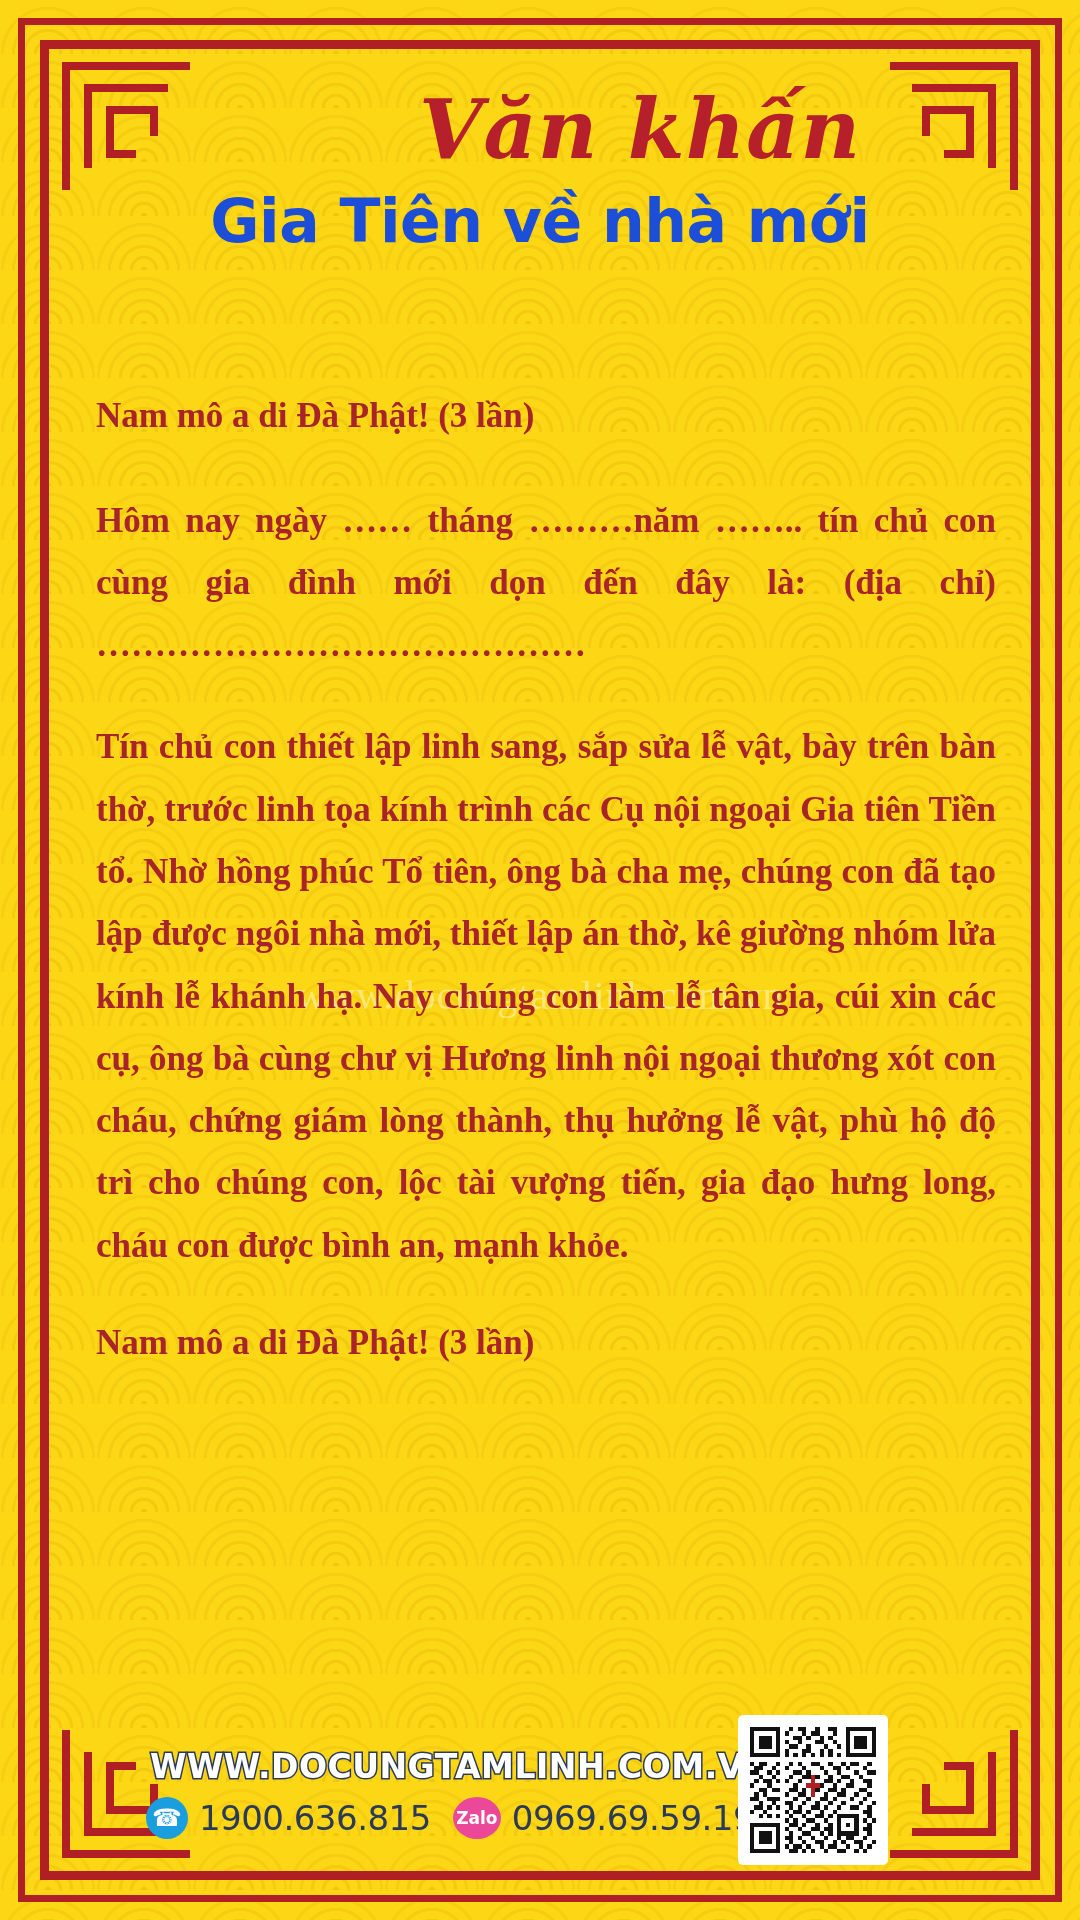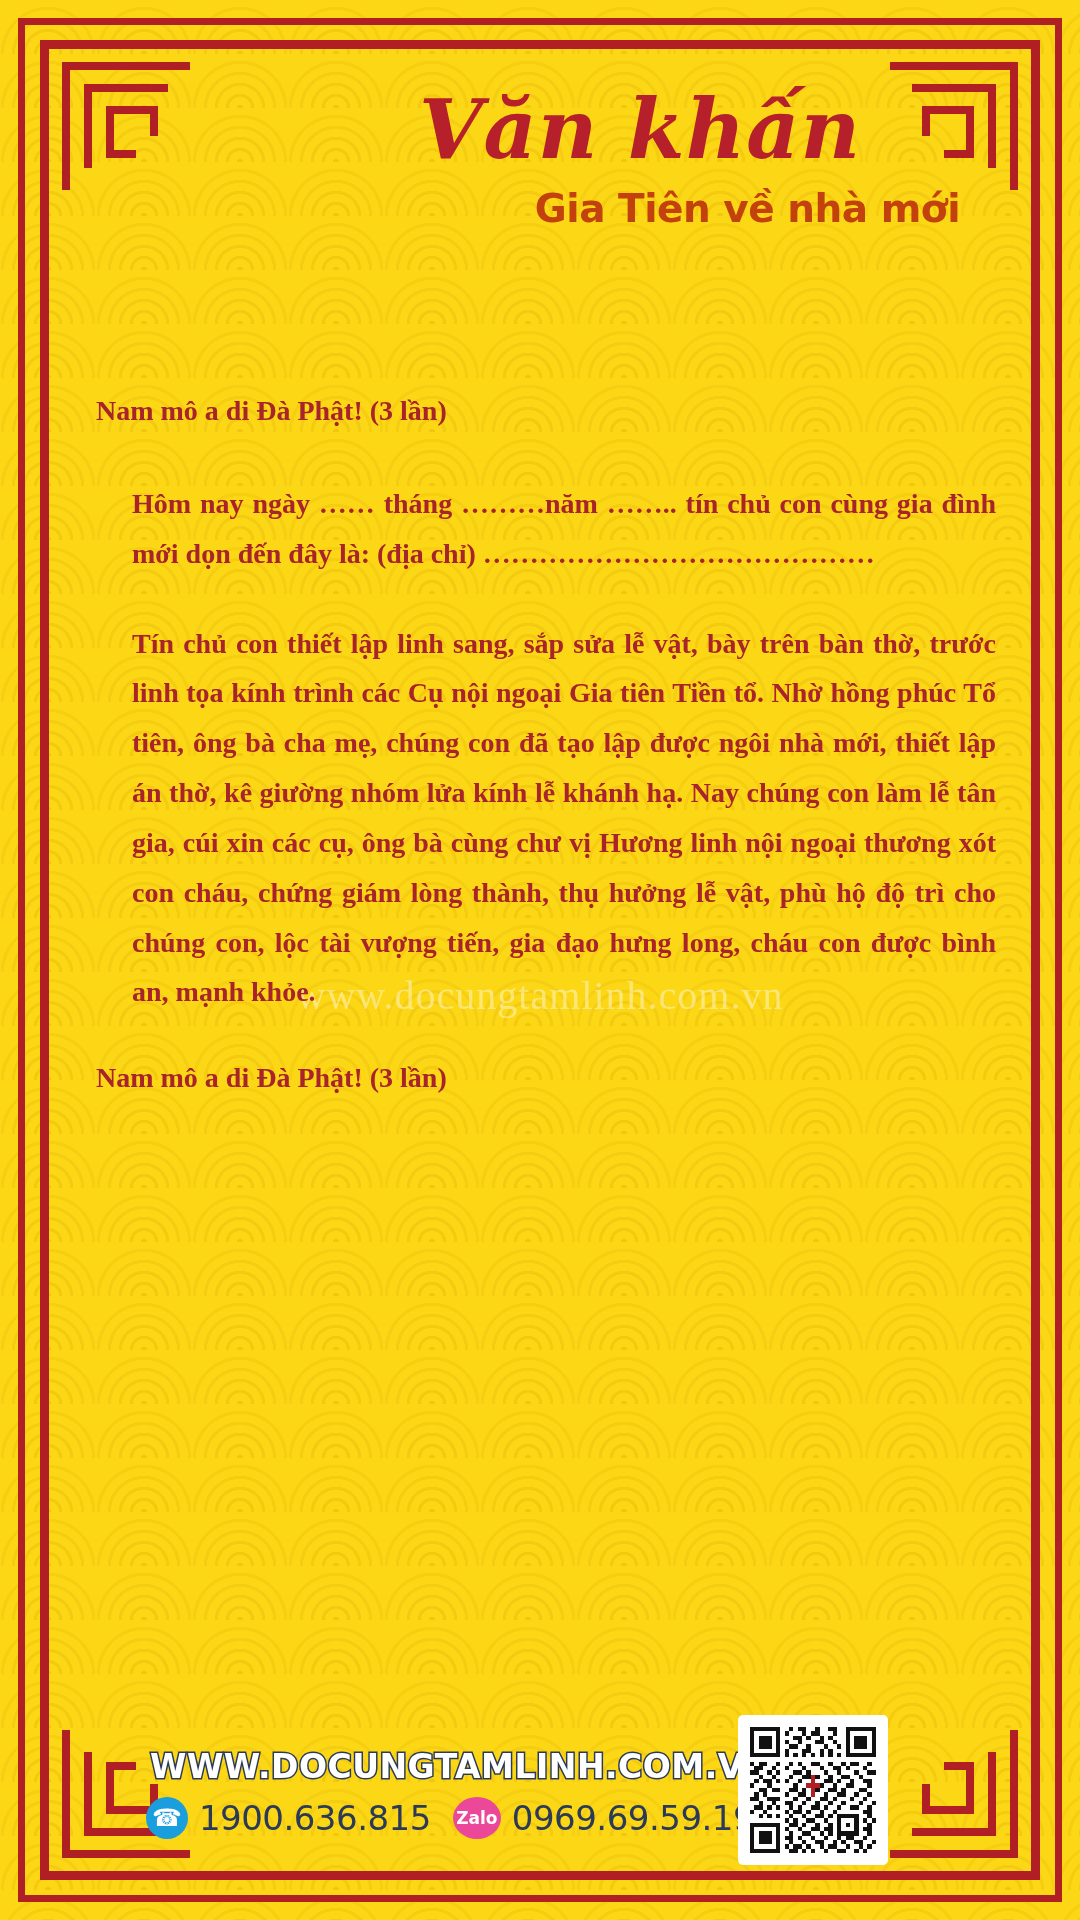--- a/index.html
+++ b/index.html
@@ -72,44 +72,44 @@
 
   #title-main{
     position:absolute;left:330px;top:18px;width:620px;
     text-align:center;color:#b5202a;
     font-family:"DejaVu Serif", serif;
     font-style:italic;font-weight:700;font-size:82px;line-height:1;
     letter-spacing:1px;
   }
   #title-sub{
     position:absolute;left:120px;top:118px;width:840px;
-    text-align:right;color:#c2410c;
+    text-align:center;color:#1d4ed8;
     font-family:"DejaVu Sans", sans-serif;
-    font-weight:700;font-size:39px;line-height:1.1;letter-spacing:-.5px;
+    font-weight:700;font-size:60px;line-height:1.1;letter-spacing:-.5px;
   }
 
   
   #watermark{
     position:absolute;left:0;top:972px;width:1080px;text-align:center;
     color:rgba(255,255,255,.42);
     font-family:"Liberation Serif", serif;font-size:40px;letter-spacing:1px;
     pointer-events:none;
   }
 
   
   #content{position:absolute;left:96px;top:390px;width:900px;}
   .para{
     color:#a8242a;
     font-family:"Liberation Serif", serif;
     font-weight:700;
-    font-size:28px;
+    font-size:35px;
     line-height:1.5;
     margin:0 0 47px 0;
   }
-  .para.justify{text-align:justify;text-align-last:left;line-height:1.78;margin-bottom:40px;margin-left:36px;}
+  .para.justify{text-align:justify;text-align-last:left;line-height:1.78;margin-bottom:40px;}
   .para.block{margin-bottom:42px;}
 
   
   #footer{position:absolute;left:0;top:1735px;width:1080px;height:150px;}
   #footer-url{
     position:absolute;left:150px;top:12px;width:600px;text-align:center;
     font-family:"DejaVu Sans", sans-serif;font-weight:700;font-size:33px;
     color:#ffffff;letter-spacing:.5px;
     -webkit-text-stroke:3px #2b3a57;
     paint-order:stroke fill;

